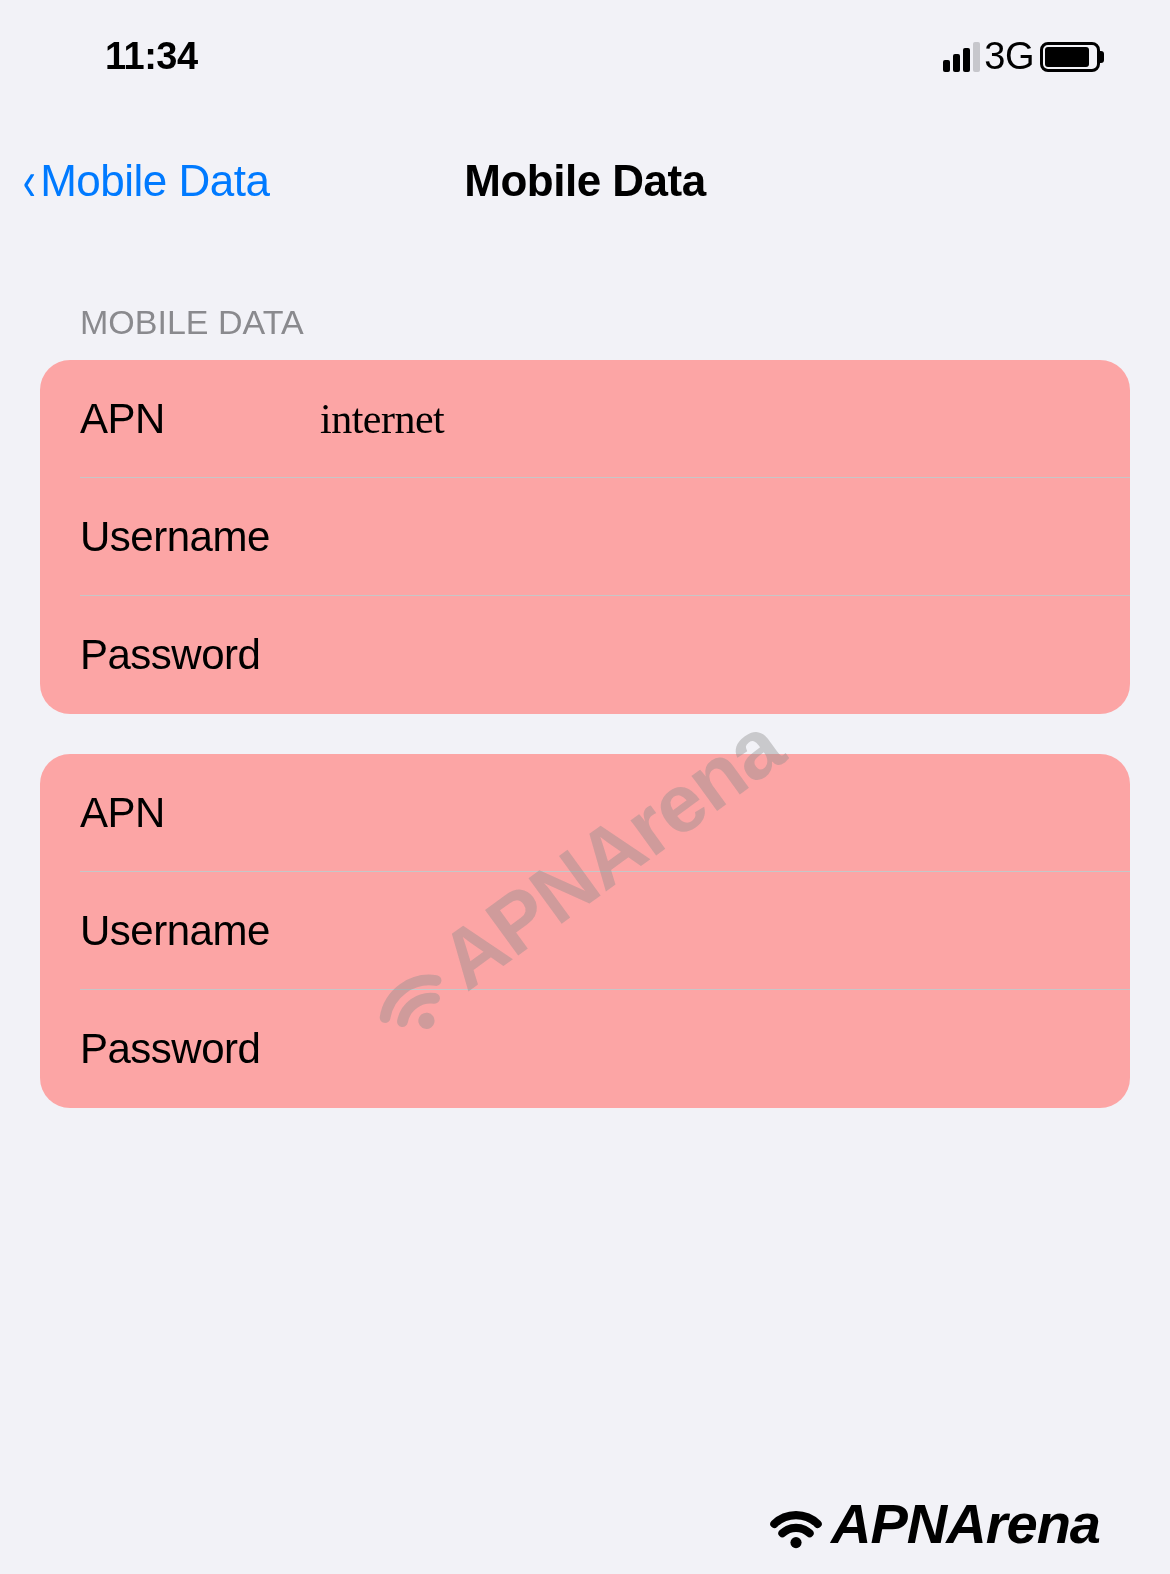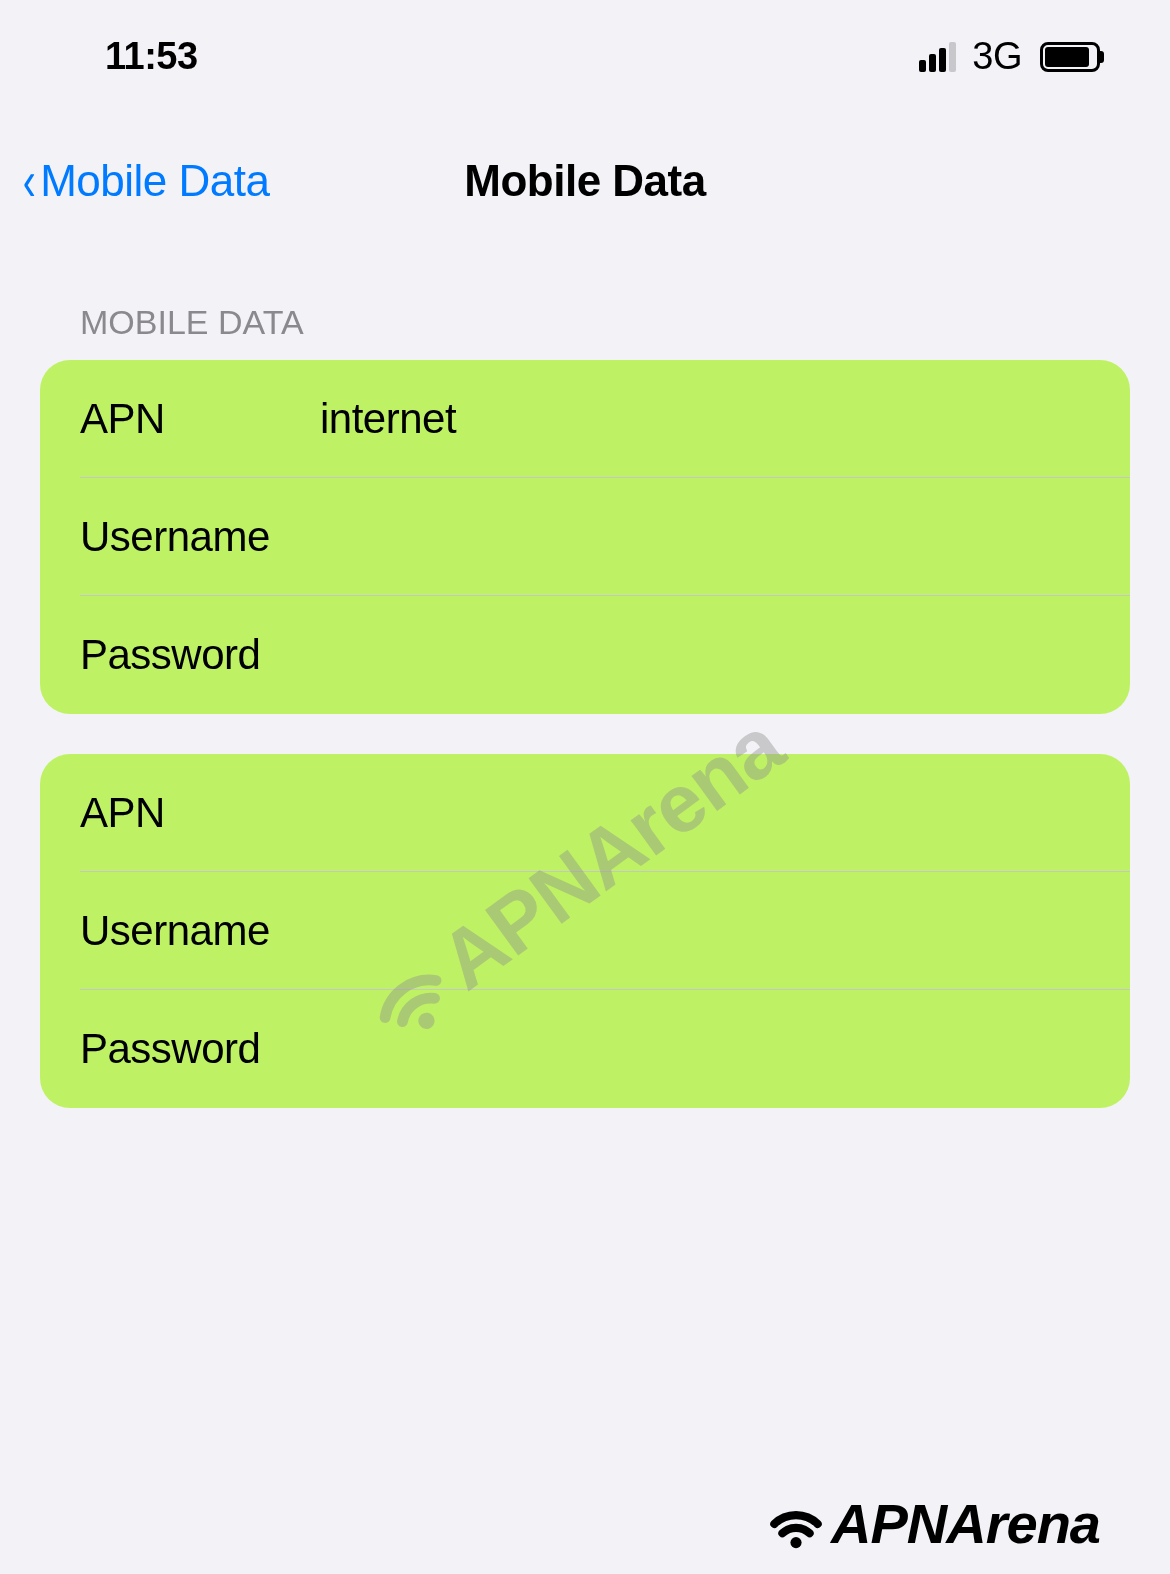--- a/index.html
+++ b/index.html
@@ -21,21 +21,21 @@
       align-items: center;
       padding: 35px 70px 30px 105px;
       font-size: 38px;
       font-weight: 600;
       color: #000;
       letter-spacing: -0.5px;
     }
     .status-right {
       display: flex;
       align-items: center;
-      gap: 12px;
+      gap: 0;
     }
     .signal-bars {
       display: flex;
       align-items: flex-end;
       gap: 3px;
       height: 30px;
     }
     .bar {
       width: 7px;
       background: #000;
@@ -112,21 +112,21 @@
     }
     .section-header {
       color: #8a8a8e;
       font-size: 34px;
       font-weight: 400;
       text-transform: uppercase;
       padding: 0 80px 18px 80px;
       letter-spacing: 0px;
     }
     .section-body {
-      background: #bef264;
+      background: #fca5a5;
       border-radius: 30px;
       margin: 0 40px;
       overflow: hidden;
     }
     .row {
       display: flex;
       align-items: center;
       min-height: 118px;
       padding: 0 40px;
       position: relative;
@@ -149,20 +149,21 @@
       letter-spacing: -0.5px;
     }
     .row-input {
       flex: 1;
       border: none;
       outline: none;
       font-size: 42px;
       color: #000;
       background: transparent;
       letter-spacing: -0.5px;
+      font-family: Liberation Serif, serif;
     }
     .watermark {
       position: absolute;
       top: 56%;
       left: 49%;
       transform: translate(-50%, -50%) rotate(-36deg);
       color: rgba(140, 140, 140, 0.40);
       font-size: 82px;
       font-weight: 700;
       pointer-events: none;
@@ -189,21 +190,21 @@
     }
     .bottom-brand .wifi-brand {
       margin-right: 4px;
       display: inline-flex;
     }
   </style>
 </head>
 <body>
 
 <div class="status-bar">
-  <div>11:53</div>
+  <div>11:34</div>
   <div class="status-right">
     <div class="signal-bars">
       <div class="bar"></div>
       <div class="bar"></div>
       <div class="bar"></div>
       <div class="bar"></div>
     </div>
     <div class="network-type">3G</div>
     <div class="battery">
       <div class="battery-fill"></div>

